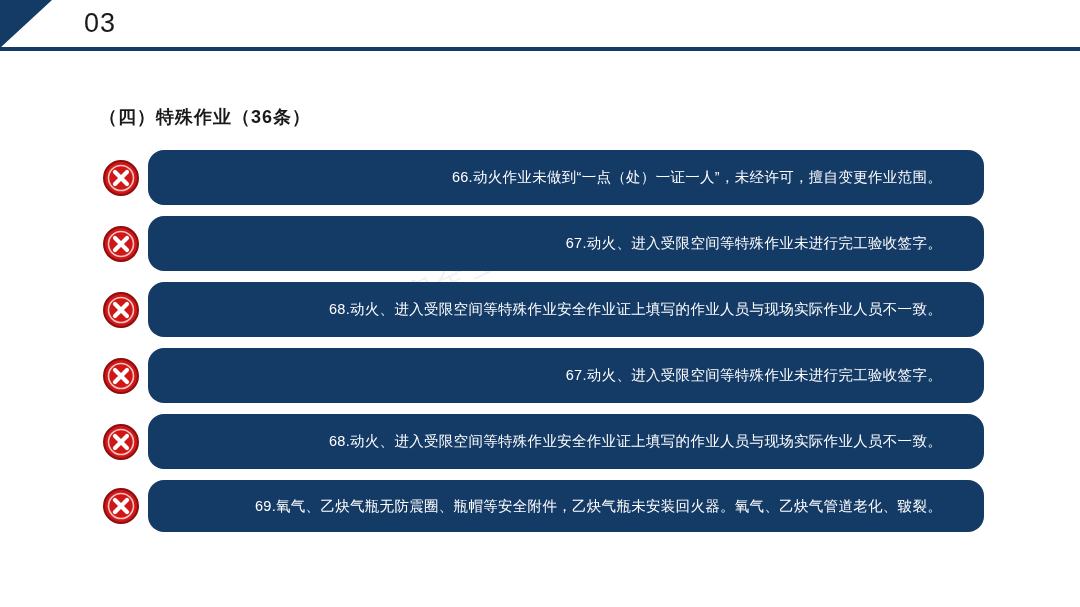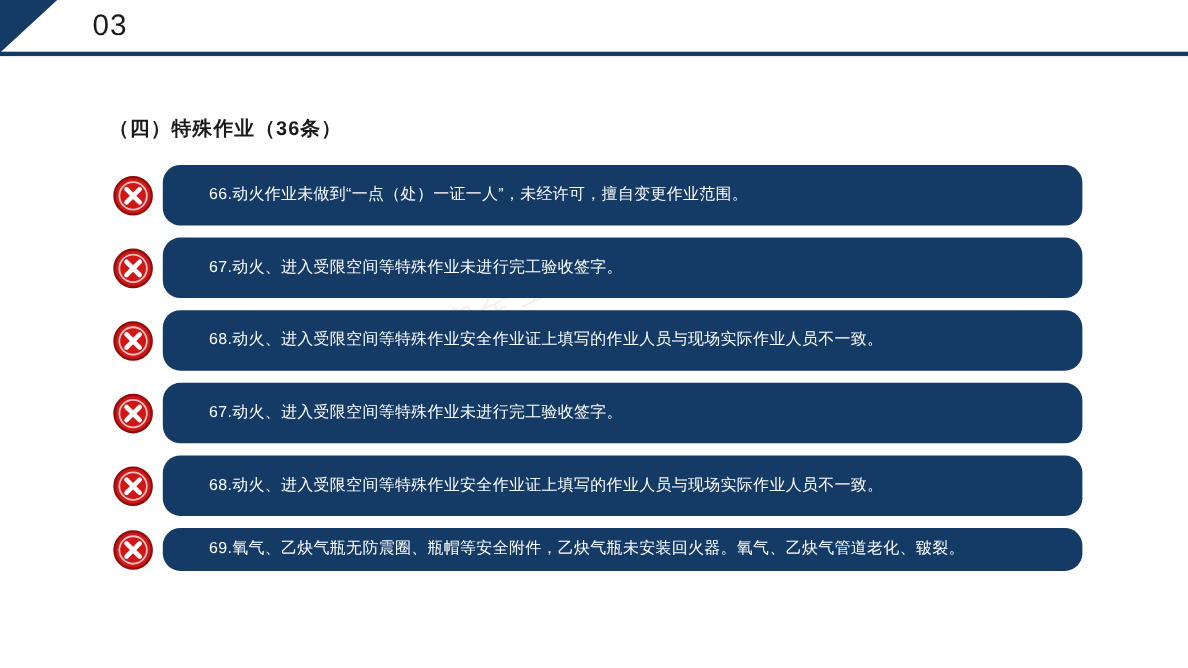--- a/index.html
+++ b/index.html
@@ -94,26 +94,26 @@
     position: relative;
     margin-bottom: 11px;
   }
   .item-bar {
     margin-left: 49px;
     background: #143a66;
     border-radius: 16px;
     min-height: 34px;
     display: flex;
     align-items: center;
-    justify-content: flex-start;
+    justify-content: flex-end;
     padding: 8px 42px 8px 42px;
     box-sizing: border-box;
   }
   .item-bar.h1 { height: 55px; }
-  .item-bar.h2 { height: 39px; }
+  .item-bar.h2 { height: 52px; }
   .item-text {
     color: #ffffff;
     font-size: 14.5px;
     line-height: 1.55;
     text-align: center;
     letter-spacing: 0.3px;
   }
   .item-icon {
     position: absolute;
     left: 0;

